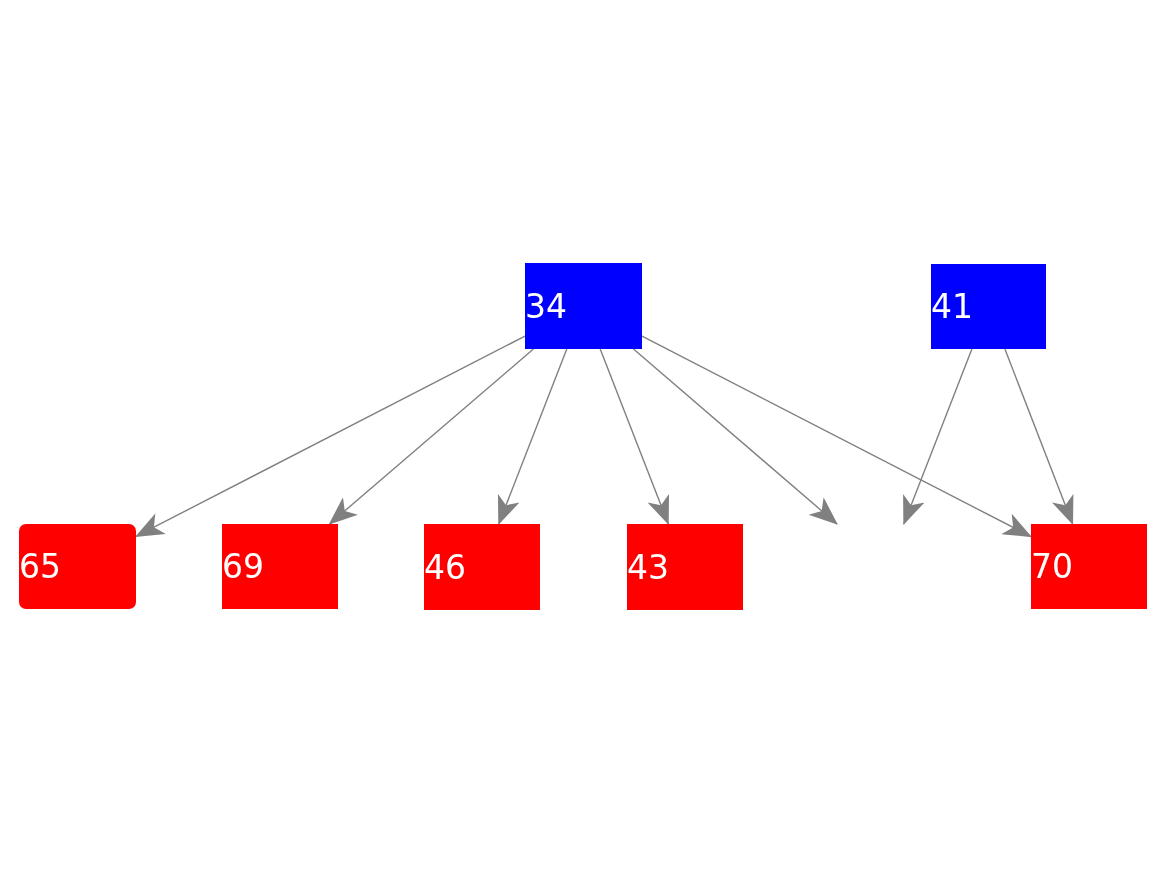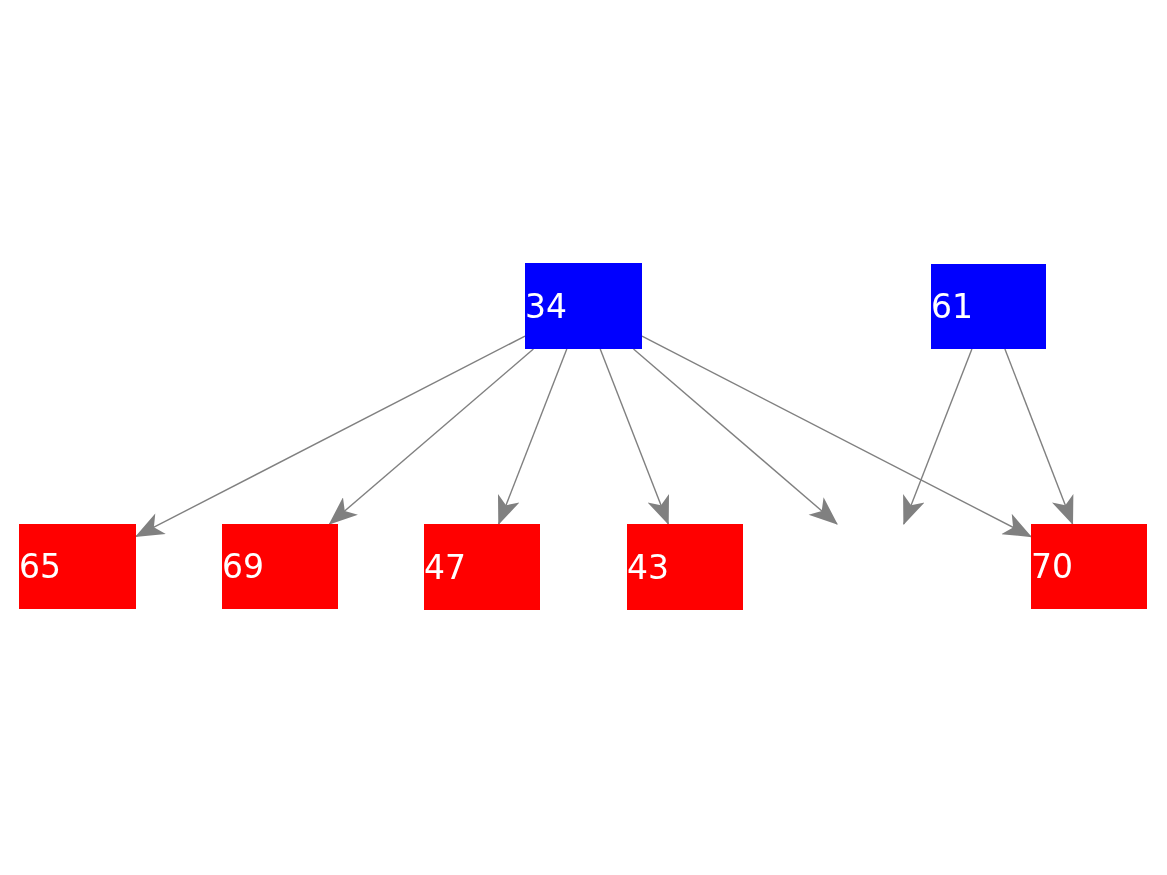--- a/index.html
+++ b/index.html
@@ -56,30 +56,30 @@
       <line class="edge-line" x1="633.5" y1="349.0" x2="837.0" y2="524.0" stroke="#808080" stroke-width="1.4" marker-end="url(#arrowhead)"></line>
       <line class="edge-line" x1="642.0" y1="336.1" x2="1031.0" y2="536.6" stroke="#808080" stroke-width="1.4" marker-end="url(#arrowhead)"></line>
       <line class="edge-line" x1="971.9" y1="349.0" x2="903.8" y2="524.0" stroke="#808080" stroke-width="1.4" marker-end="url(#arrowhead)"></line>
       <line class="edge-line" x1="1004.9" y1="349.0" x2="1072.6" y2="524.0" stroke="#808080" stroke-width="1.4" marker-end="url(#arrowhead)"></line>
     </svg>
 
 <div class="node" style="left: 525px; top: 263px; width: 117px; height: 86px; background: rgb(0, 0, 255);">
       <span style="color: rgb(255, 255, 255);">34</span>
     </div>
     <div class="node" style="left: 931px; top: 264px; width: 115px; height: 85px; background: rgb(0, 0, 255);">
-      <span style="color: rgb(255, 255, 255);">61</span>
+      <span style="color: rgb(255, 255, 255);">41</span>
     </div>
-    <div class="node" style="left: 19px; top: 524px; width: 117px; height: 85px; background: rgb(255, 0, 0);">
+    <div class="node" style="left: 19px; top: 524px; width: 117px; height: 85px; background: rgb(255, 0, 0); border-radius: 7px;">
       <span style="color: rgb(255, 255, 255);">65</span>
     </div>
     <div class="node" style="left: 222px; top: 524px; width: 116px; height: 85px; background: rgb(255, 0, 0);">
       <span style="color: rgb(255, 255, 255);">69</span>
     </div>
     <div class="node" style="left: 424px; top: 524px; width: 116px; height: 86px; background: rgb(255, 0, 0);">
-      <span style="color: rgb(255, 255, 255);">47</span>
+      <span style="color: rgb(255, 255, 255);">46</span>
     </div>
     <div class="node" style="left: 627px; top: 524px; width: 116px; height: 86px; background: rgb(255, 0, 0);">
       <span style="color: rgb(255, 255, 255);">43</span>
     </div>
     <div class="node" style="left: 1031px; top: 524px; width: 116px; height: 85px; background: rgb(255, 0, 0);">
       <span style="color: rgb(255, 255, 255);">70</span>
     </div>
   </div>
 
 </body></html>

